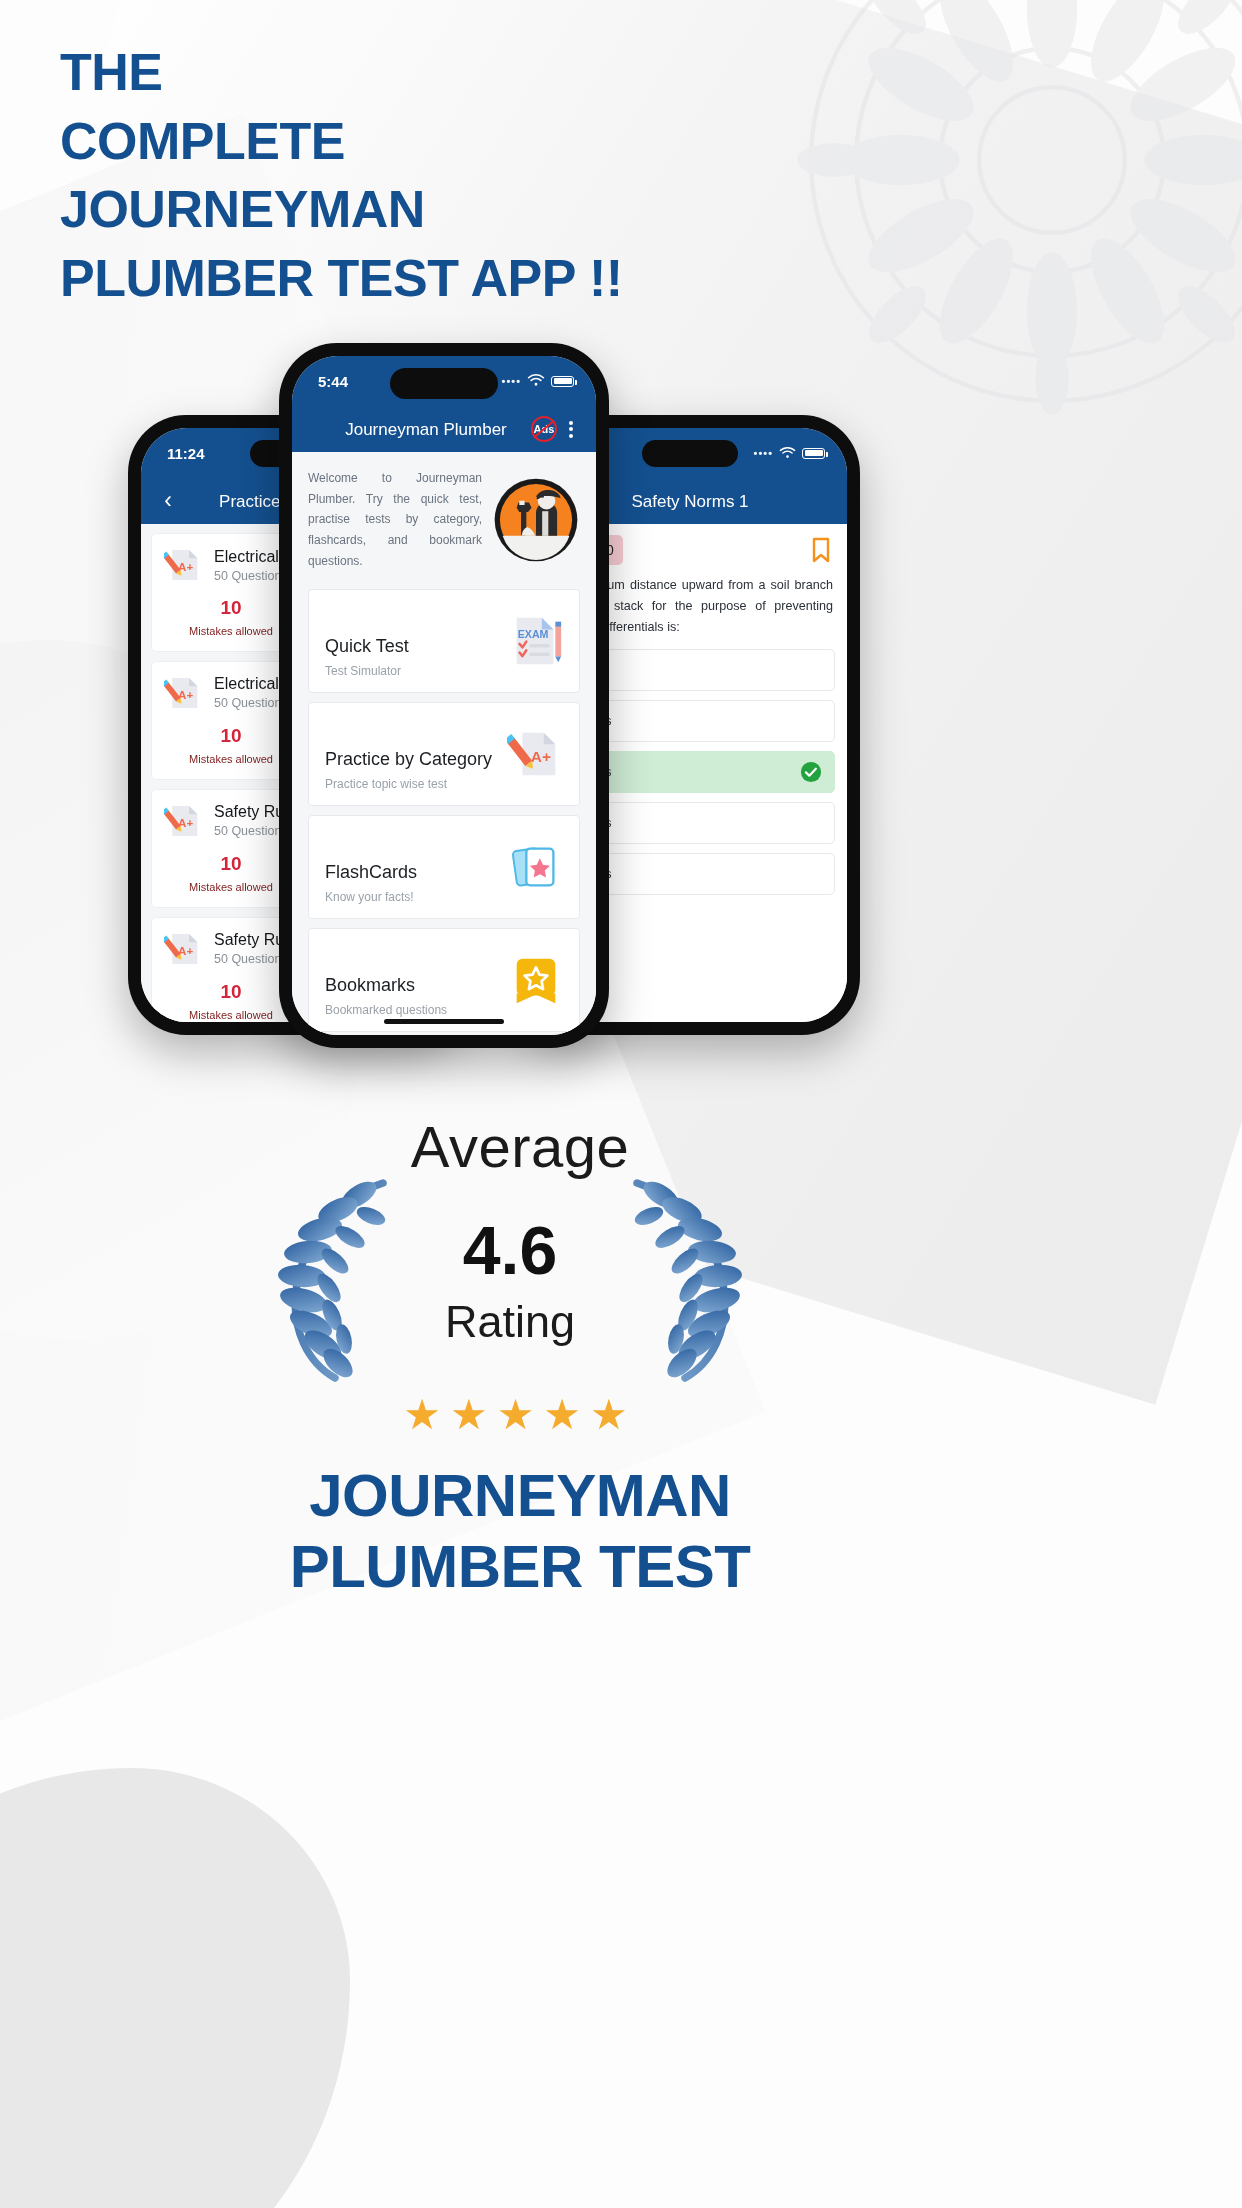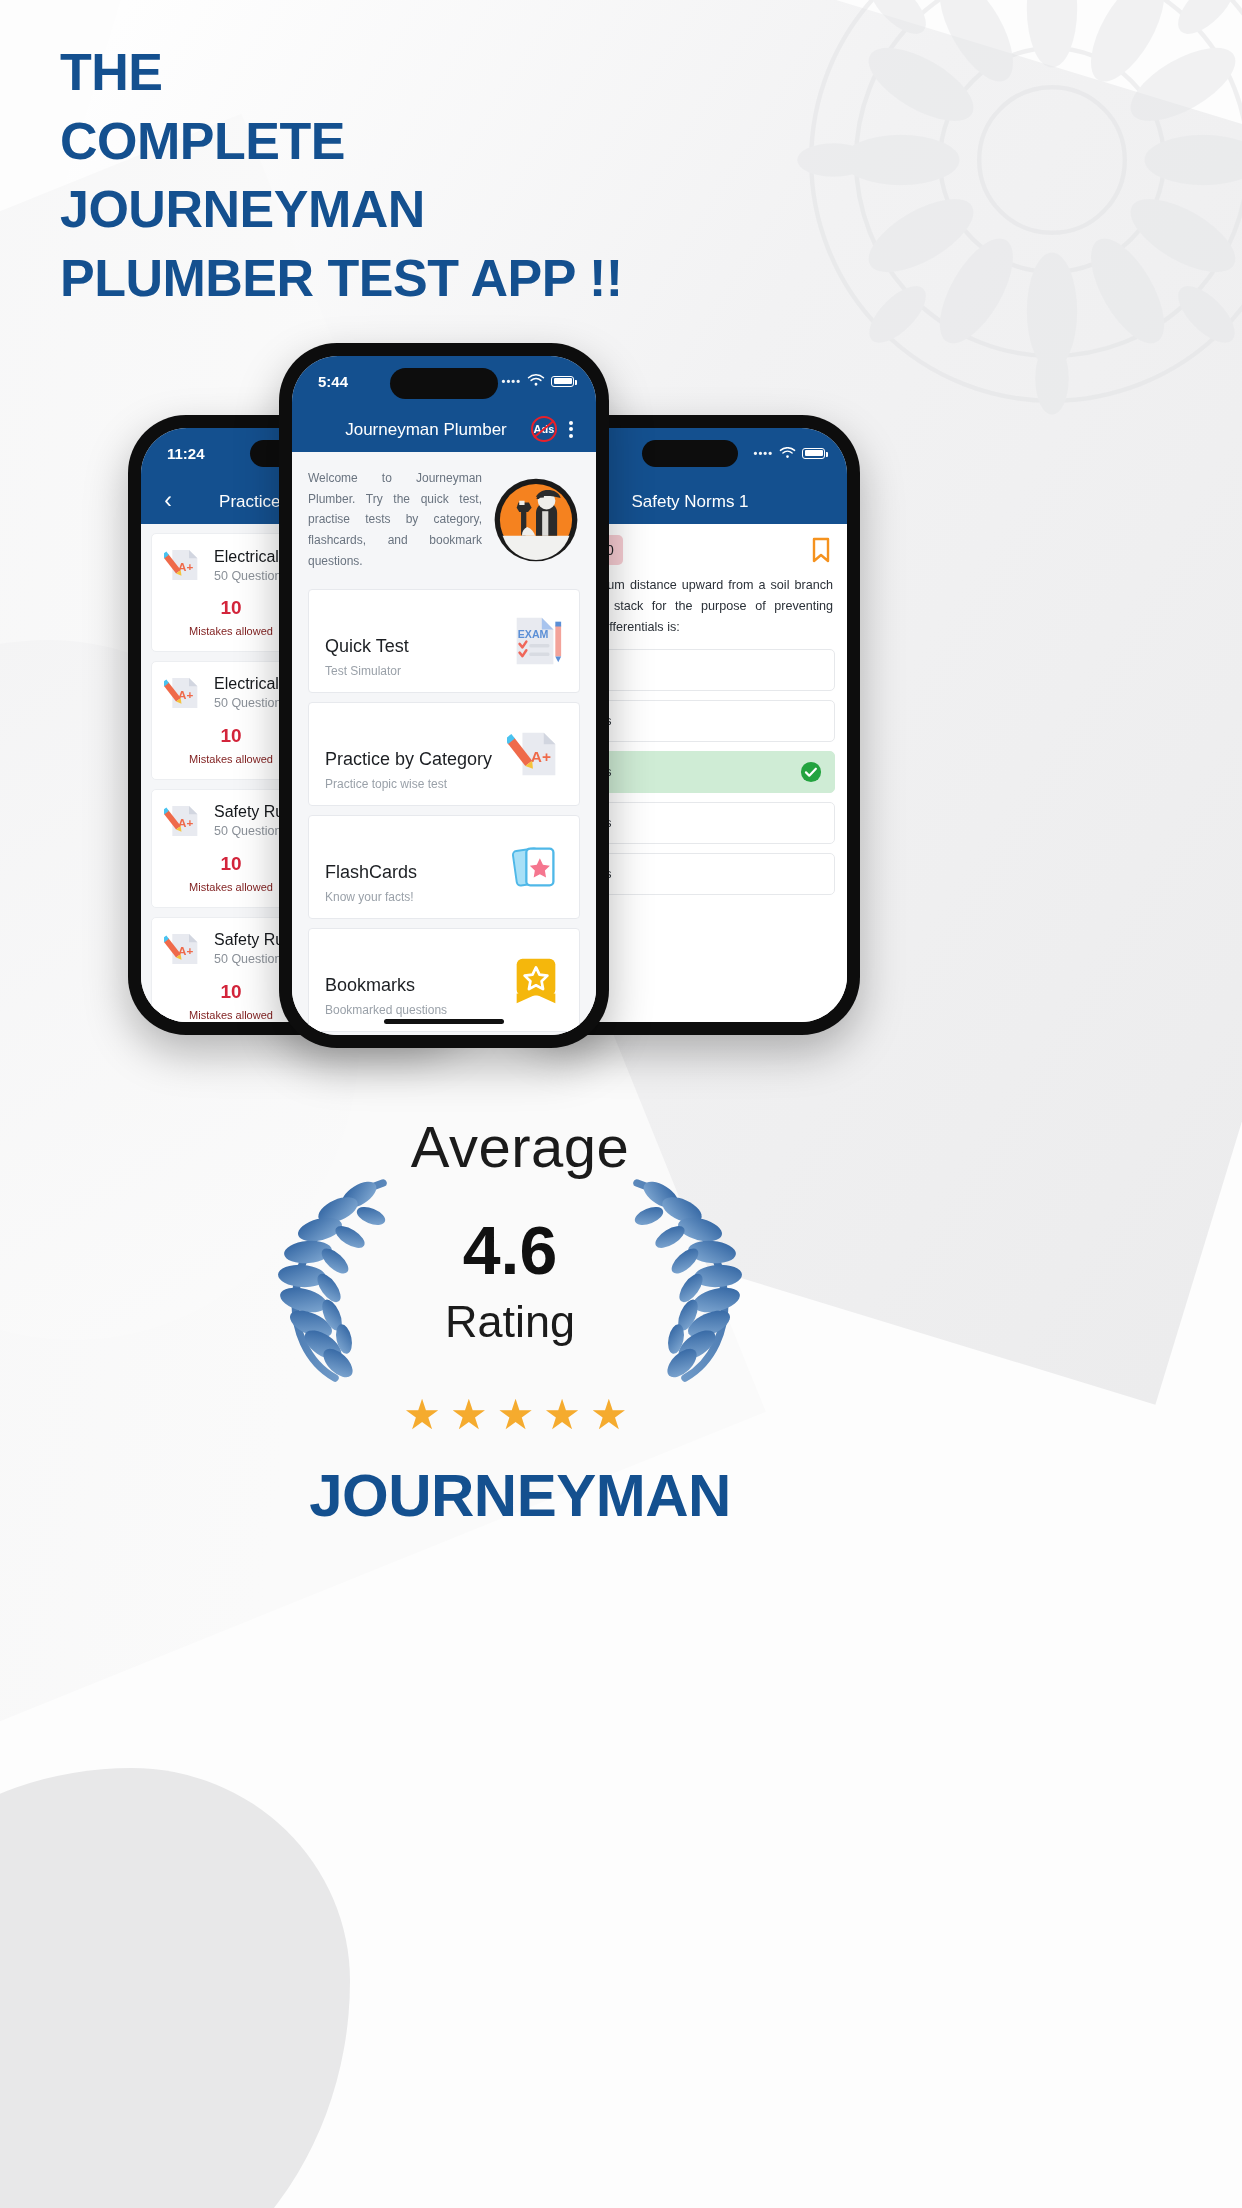--- a/index.html
+++ b/index.html
@@ -673,14 +673,15 @@
         <ellipse cx="48" cy="94" rx="11" ry="5.2" transform="rotate(66 48 94)"></ellipse>
         <ellipse cx="56" cy="110" rx="10" ry="5" transform="rotate(78 56 110)"></ellipse>
       </g>
     </svg>
   </div>
 
   <div class="stars">★★★★★</div>
 
   <div class="footer-title">
     <div>JOURNEYMAN</div>
+    <div>PLUMBER TEST</div>
   </div>
 </div>
 
 </body></html>

